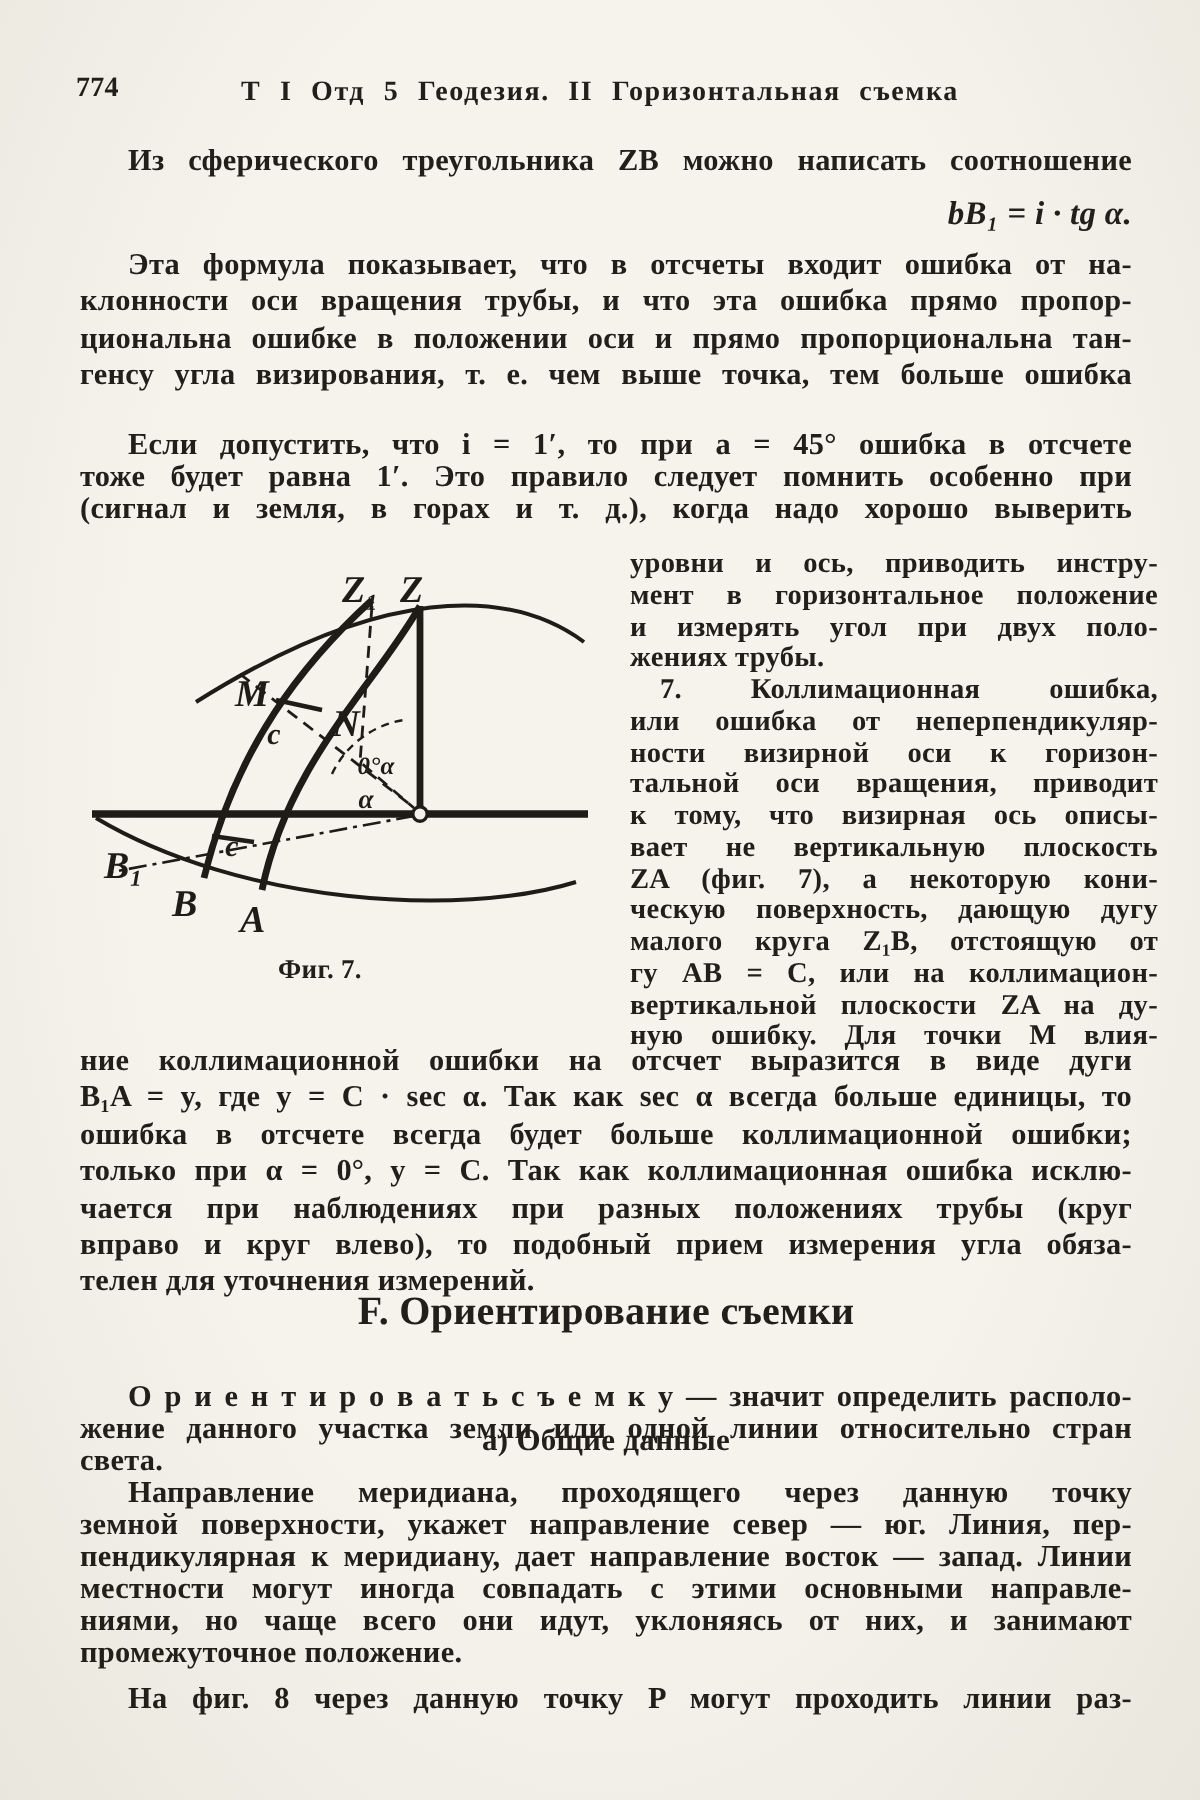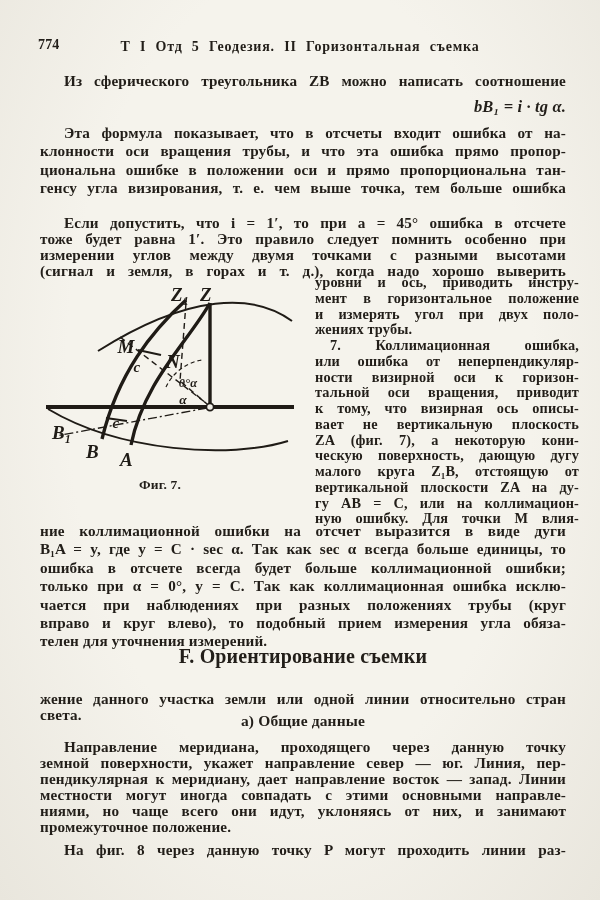--- a/index.html
+++ b/index.html
@@ -48,40 +48,39 @@
 <div class="blk" id="para-formula">
   <div class="ln in1">Эта формула показывает, что в отсчеты входит ошибка от на-</div>
   <div class="ln">клонности оси вращения трубы, и что эта ошибка прямо пропор-</div>
   <div class="ln">циональна ошибке в положении оси и прямо пропорциональна тан-</div>
   <div class="ln">генсу угла визирования, т. е. чем выше точка, тем больше ошибка</div>
 </div>
 
 <div class="blk" id="para-rule">
   <div class="ln in1">Если допустить, что i = 1′, то при a = 45° ошибка в отсчете</div>
   <div class="ln">тоже будет равна 1′. Это правило следует помнить особенно при</div>
-  <div class="ln">измерении углов между двумя точками с разными высотами</div>
   <div class="ln">(сигнал и земля, в горах и т. д.), когда надо хорошо выверить</div>
 </div>
 
 <div class="abs" id="col">
   <div class="ln">уровни и ось, приводить инстру-</div>
   <div class="ln">мент в горизонтальное положение</div>
   <div class="ln">и измерять угол при двух поло-</div>
   <div class="ll">жениях трубы.</div>
   <div class="ln in2">7. Коллимационная ошибка,</div>
   <div class="ln">или ошибка от неперпендикуляр-</div>
   <div class="ln">ности визирной оси к горизон-</div>
   <div class="ln">тальной оси вращения, приводит</div>
   <div class="ln">к тому, что визирная ось описы-</div>
   <div class="ln">вает не вертикальную плоскость</div>
   <div class="ln">ZA (фиг. 7), а некоторую кони-</div>
   <div class="ln">ческую поверхность, дающую дугу</div>
   <div class="ln">малого круга Z₁B, отстоящую от</div>
+  <div class="ln">гу AB = C, или на коллимацион-</div>
   <div class="ln">вертикальной плоскости ZA на ду-</div>
-  <div class="ln">гу AB = C, или на коллимацион-</div>
   <div class="ln">ную ошибку. Для точки M влия-</div>
 </div>
 
 <div class="abs" id="figwrap">
   <svg width="258" height="188" viewBox="0 0 258 188">
 
     <path d="M 252 34 C 214 6 150 6 58 64" fill="none" stroke="#1f1b16" stroke-width="2"></path>
     <path d="M 8 122 C 80 165 190 172 248 154" fill="none" stroke="#1f1b16" stroke-width="2"></path>
 
     <path d="M 6 120 L 254 120" stroke="#1f1b16" stroke-width="3.8"></path>
@@ -123,20 +122,21 @@
   <div class="ln">только при α = 0°, y = C. Так как коллимационная ошибка исклю-</div>
   <div class="ln">чается при наблюдениях при разных положениях трубы (круг</div>
   <div class="ln">вправо и круг влево), то подобный прием измерения угла обяза-</div>
   <div class="ll">телен для уточнения измерений.</div>
 </div>
 
 <div class="abs" id="sec-title">F. Ориентирование съемки</div>
 <div class="abs" id="sec-subtitle">а) Общие данные</div>
 
 <div class="blk" id="para-orient">
+  <div class="ln in1">О р и е н т и р о в а т ь  с ъ е м к у — значит определить располо-</div>
   <div class="ln">жение данного участка земли или одной линии относительно стран</div>
   <div class="ll">света.</div>
 </div>
 
 <div class="blk" id="para-meridian">
   <div class="ln in1">Направление меридиана, проходящего через данную точку</div>
   <div class="ln">земной поверхности, укажет направление север — юг. Линия, пер-</div>
   <div class="ln">пендикулярная к меридиану, дает направление восток — запад. Линии</div>
   <div class="ln">местности могут иногда совпадать с этими основными направле-</div>
   <div class="ln">ниями, но чаще всего они идут, уклоняясь от них, и занимают</div>

